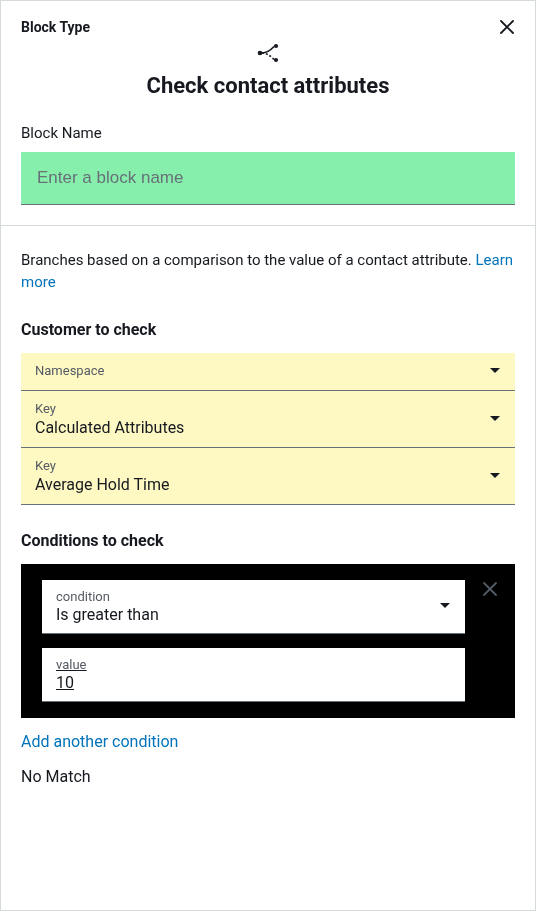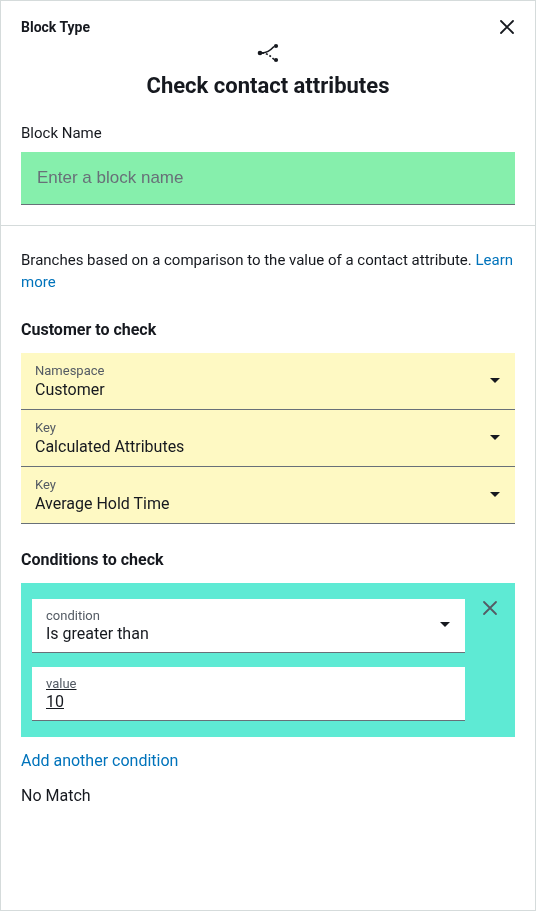--- a/index.html
+++ b/index.html
@@ -114,22 +114,22 @@
       font-size: 16px;
       color: #16191f;
     }
     .chevron {
       position: absolute;
       right: 14px;
       top: 50%;
       transform: translateY(-50%);
     }
     .conditions-block {
-      background: #5eead4;
-      padding: 16px 14px 16px 11px;
+      background: #000000;
+      padding: 16px 14px 16px 21px;
       margin-top: 4px;
       position: relative;
     }
     .cond-close {
       position: absolute;
       top: 14px;
       right: 14px;
       width: 22px;
       height: 22px;
       background: none;
@@ -206,21 +206,20 @@
 <div class="body">
   <p class="desc">
     <span>Branches based on a comparison to the value of a contact attribute. </span><a class="learn-link">Learn more</a>
   </p>
 
   <div class="section-heading">Customer to check</div>
 
   <div class="select-group">
     <div class="select-item">
       <div class="select-label">Namespace</div>
-      <div class="select-value">Customer</div>
       <span class="chevron">
         <svg width="12" height="8" viewBox="0 0 12 8">
             <path d="M1 1 L6 6 L11 1" fill="#16191f"></path>
           </svg>
       </span>
     </div>
     <div class="select-item">
       <div class="select-label">Key</div>
       <div class="select-value">Calculated Attributes</div>
       <span class="chevron">

